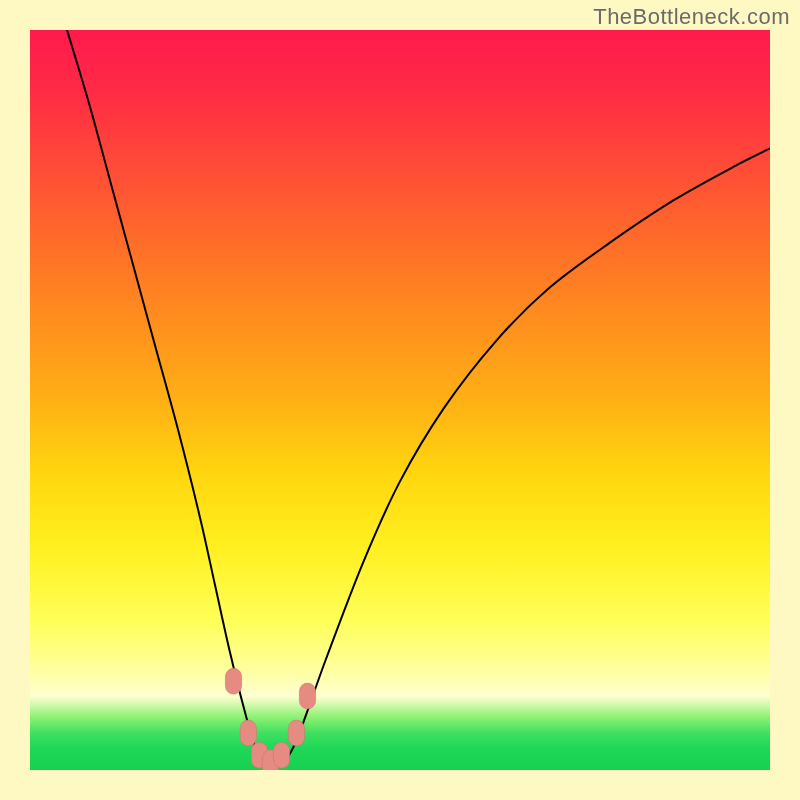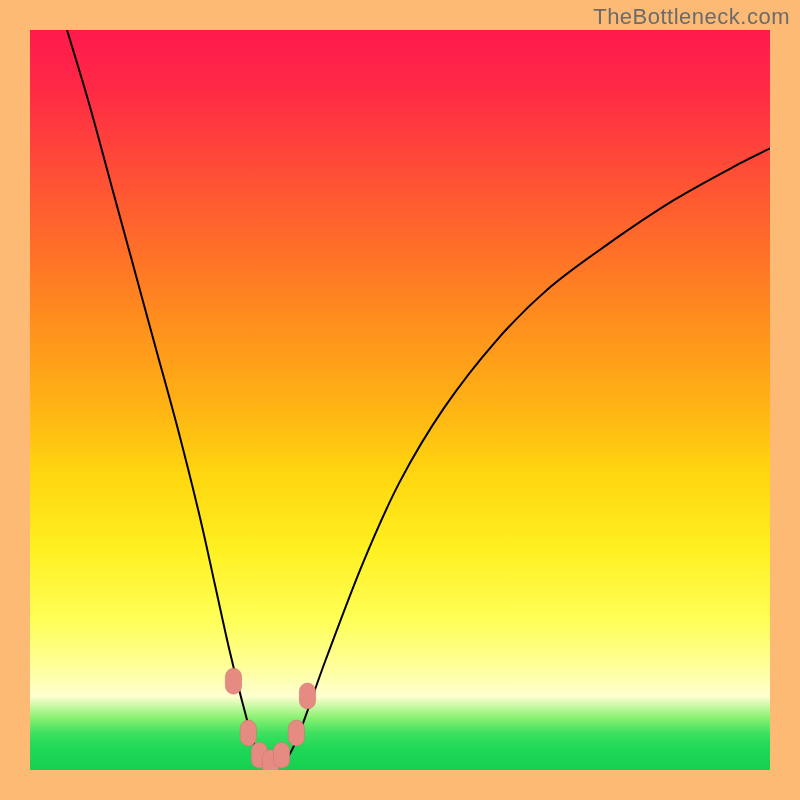--- a/index.html
+++ b/index.html
@@ -7,21 +7,21 @@
     padding: 0;
     width: 800px;
     height: 800px;
     background: #000;
     overflow: hidden;
     font-family: Arial, Helvetica, sans-serif;
   }
   .outer {
     width: 800px;
     height: 800px;
-    background: #fdba74;
+    background: #fef9c3;
     position: relative;
   }
   .plot {
     position: absolute;
     left: 30px;
     top: 30px;
     width: 740px;
     height: 740px;
     background: linear-gradient(to bottom,
       #ff1a4d 0%,

